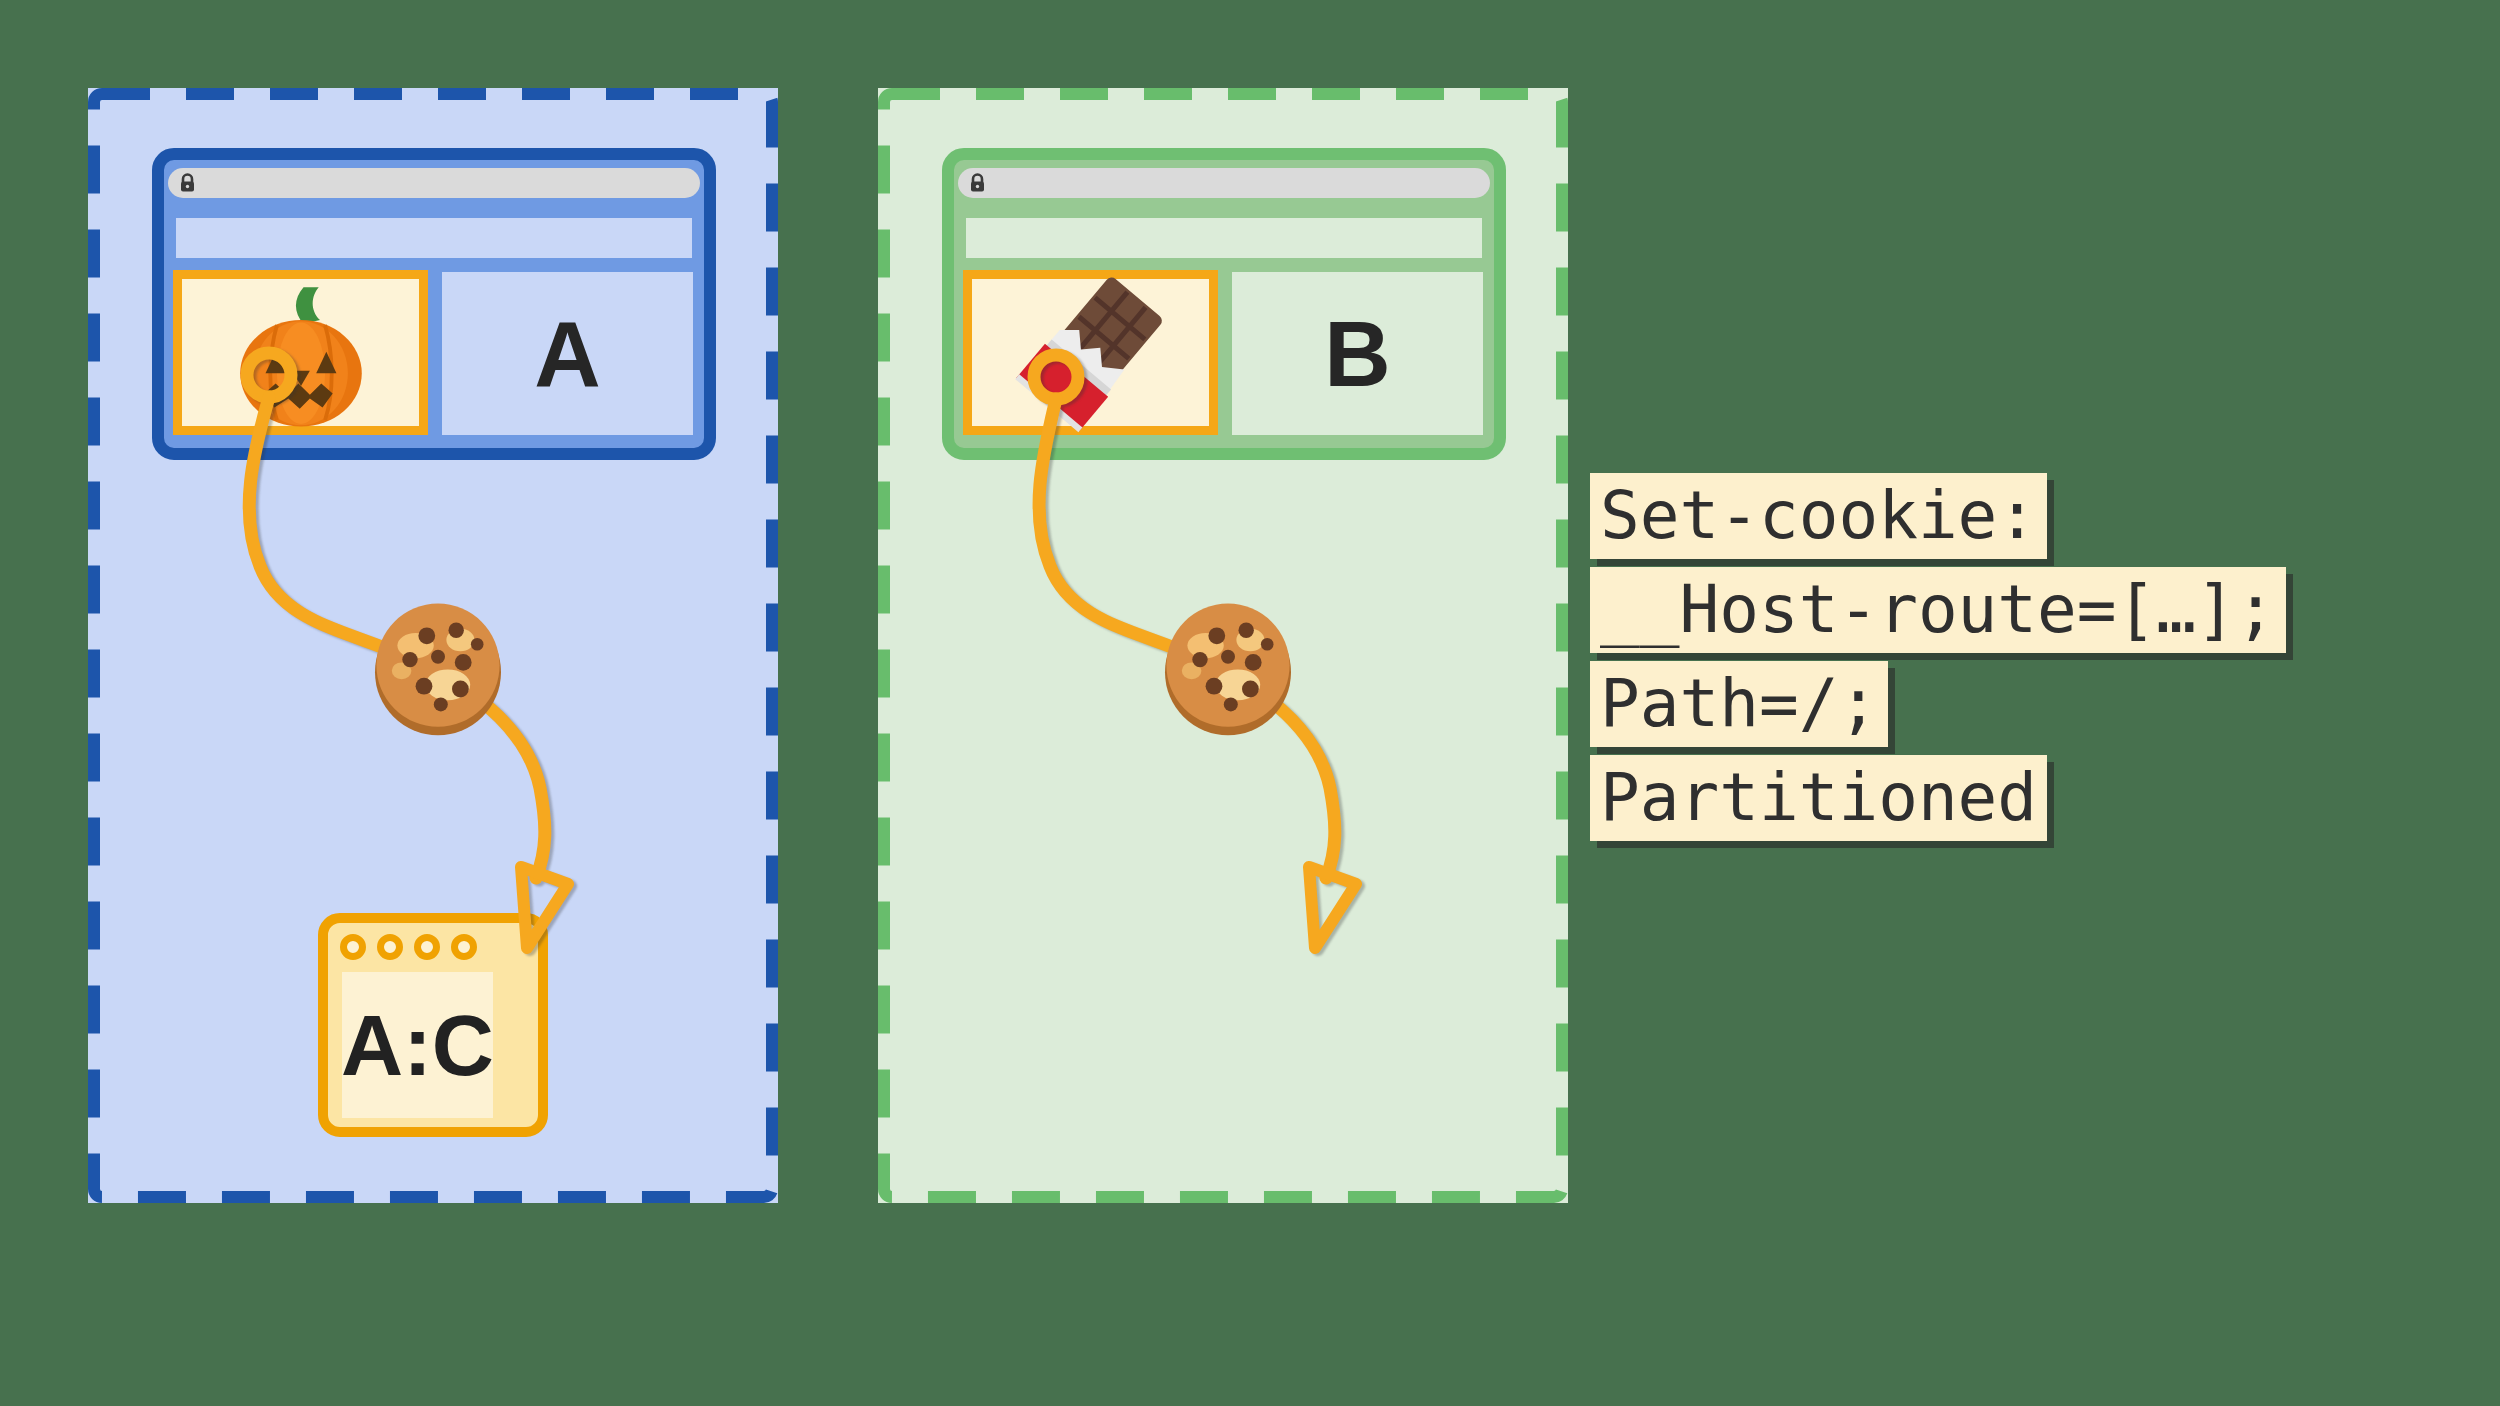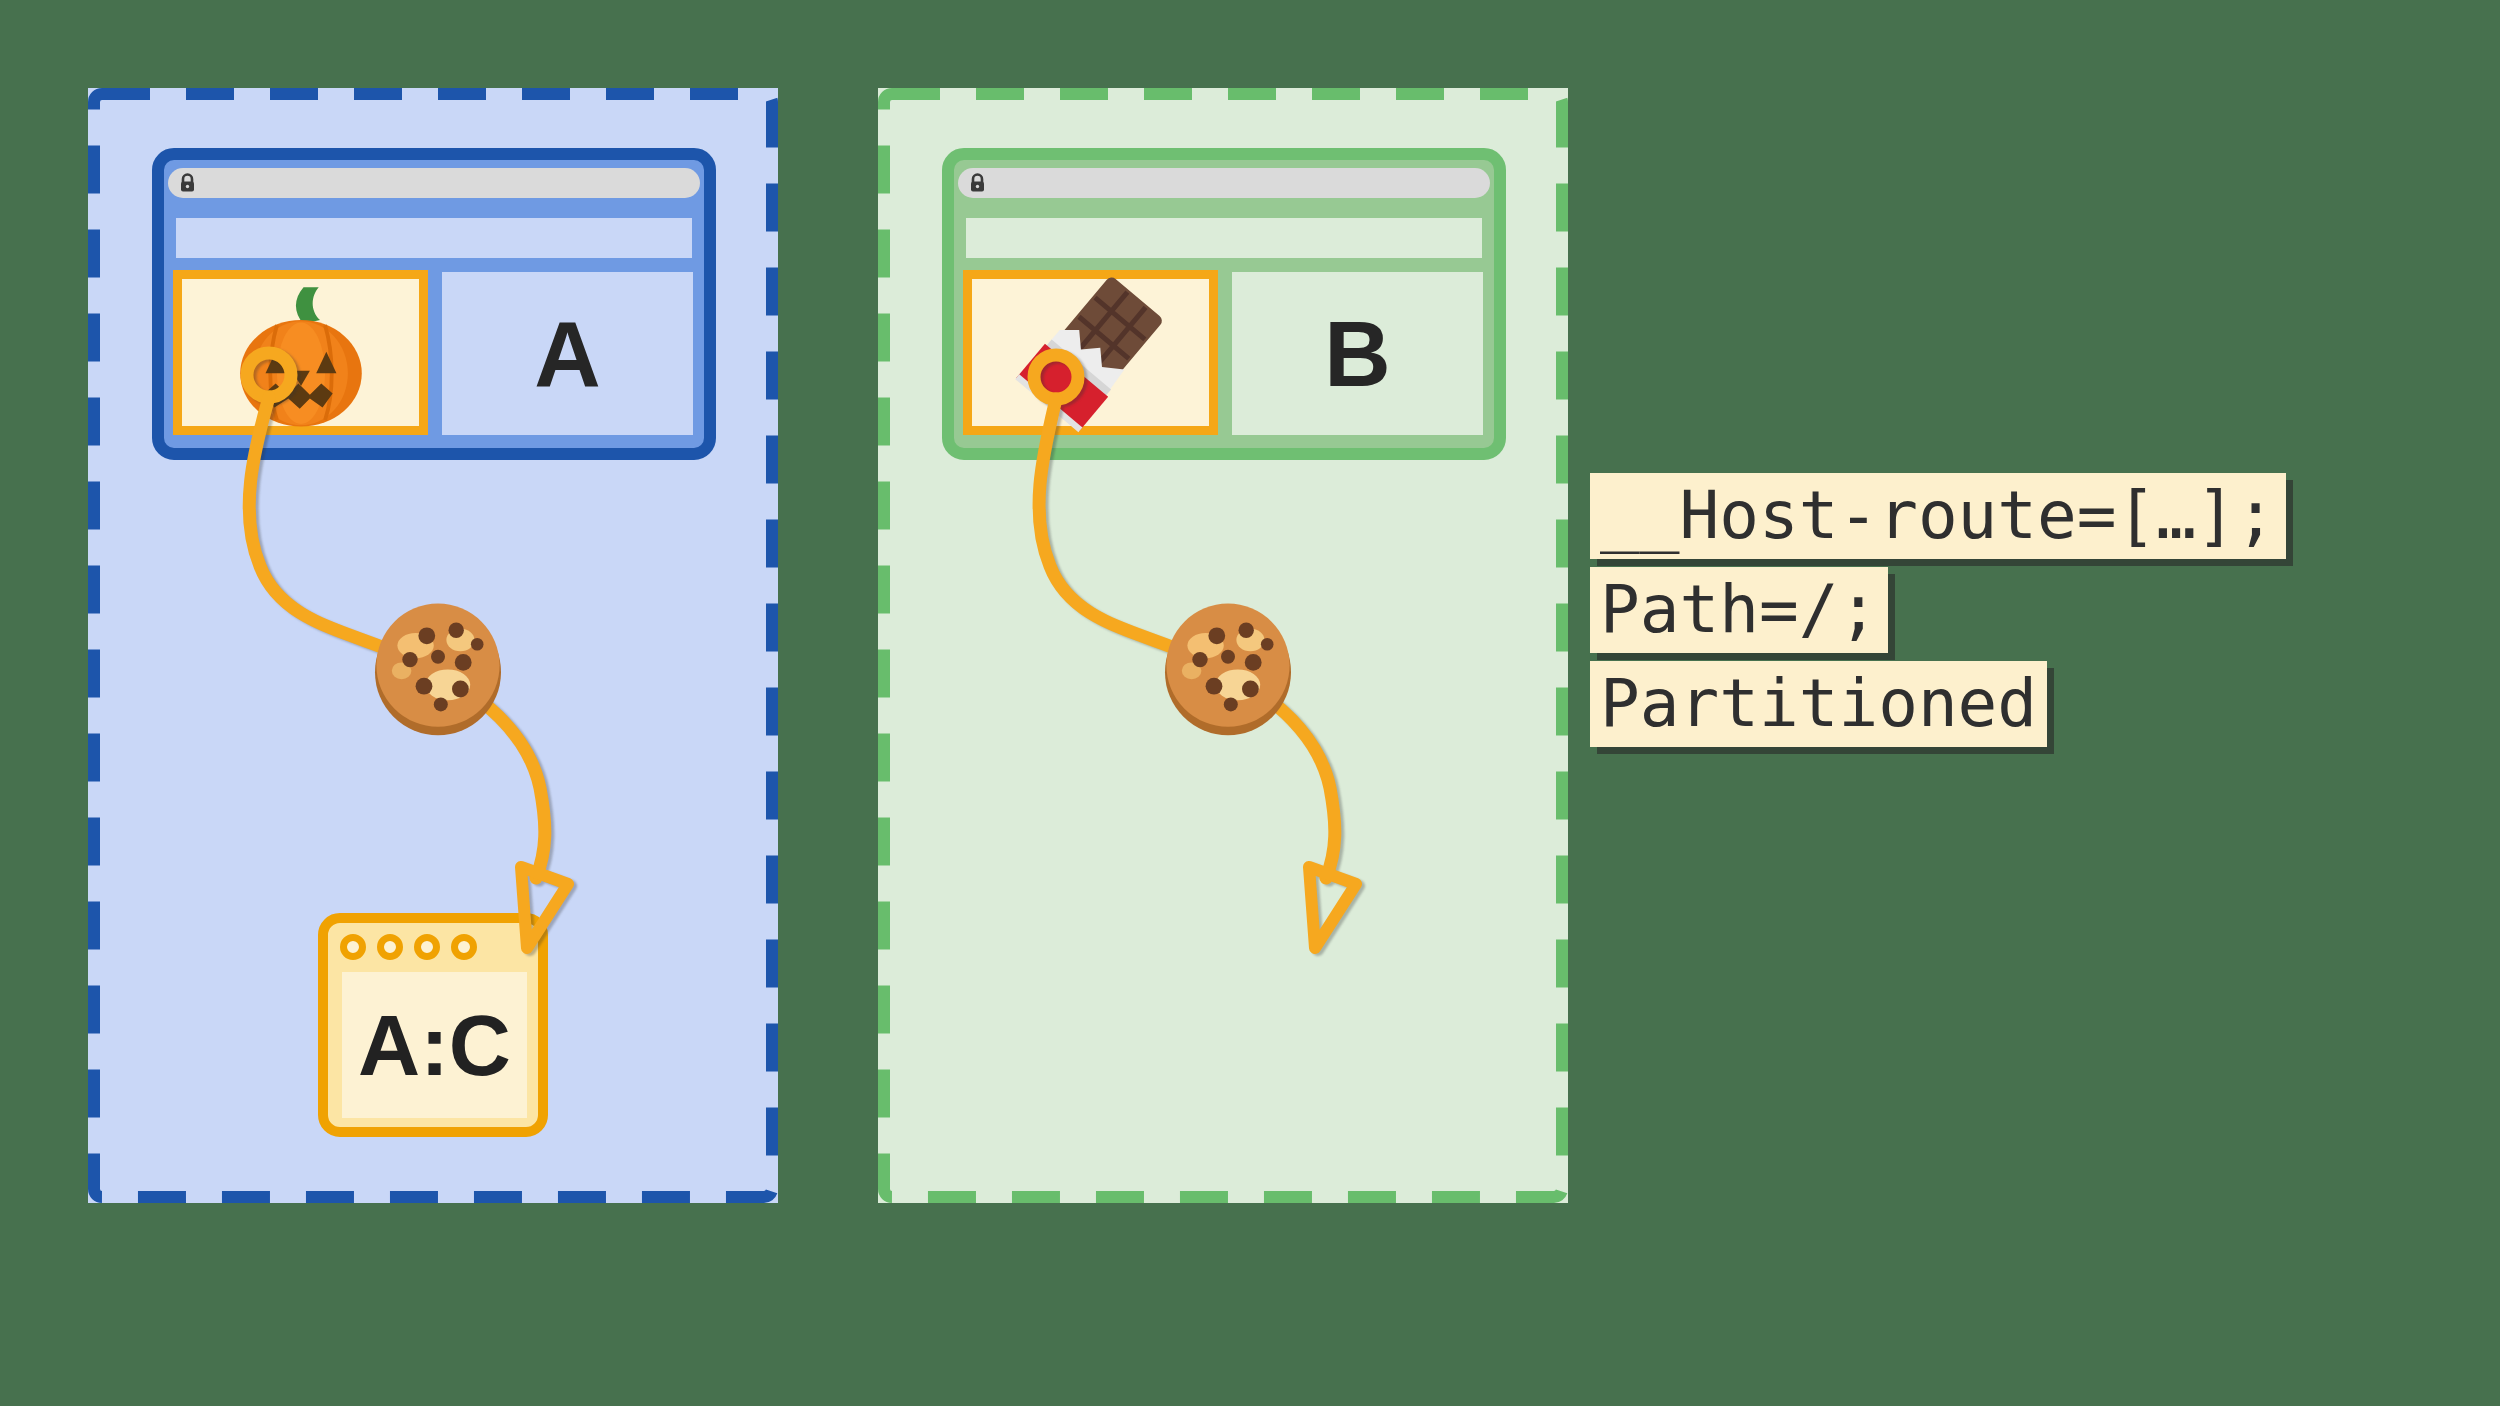--- a/index.html
+++ b/index.html
@@ -49,21 +49,21 @@
   }
   .store-dot{
     position:absolute;top:11px;width:26px;height:26px;box-sizing:border-box;
     border:7px solid #f0a202;border-radius:50%;background:#fdf2d3;
   }
   .store-dot:nth-of-type(1){left:12px;}
   .store-dot:nth-of-type(2){left:49px;}
   .store-dot:nth-of-type(3){left:86px;}
   .store-dot:nth-of-type(4){left:123px;}
   .store-inner{
-    position:absolute;left:14px;top:49px;width:185px;height:146px;background:#fdf2d3;
+    position:absolute;left:14px;top:49px;width:151px;height:146px;background:#fdf2d3;
     display:flex;align-items:center;justify-content:center;
   }
   .store-label{font-size:86px;font-weight:700;color:#222;line-height:1;}
 
   
   .connector{position:absolute;left:0;top:0;z-index:5;overflow:visible;
     filter:drop-shadow(3px 2px 1px rgba(50,50,50,0.3));}
   .connector path,.connector circle{fill:none;stroke:#f6a81f;}
   .cookie-svg{position:absolute;left:280px;top:510px;z-index:6;overflow:visible;}
   .emoji{overflow:visible;}
@@ -207,18 +207,19 @@
       <circle cx="30" cy="44" r="5.5" fill="#6b3e22"></circle>
       <circle cx="68" cy="46" r="6" fill="#6b3e22"></circle>
       <circle cx="40" cy="63" r="6" fill="#6b3e22"></circle>
       <circle cx="66" cy="65" r="6" fill="#6b3e22"></circle>
       <circle cx="52" cy="76" r="5" fill="#6b3e22"></circle>
       <circle cx="78" cy="33" r="4.5" fill="#6b3e22"></circle>
     </svg>
   </section>
 
   <aside class="code">
+    <div class="line">Set-cookie:</div>
     <div class="line">__Host-route=[…];</div>
     <div class="line">Path=/;</div>
     <div class="line bold">Partitioned</div>
   </aside>
 
 </div>
 
 </body></html>

